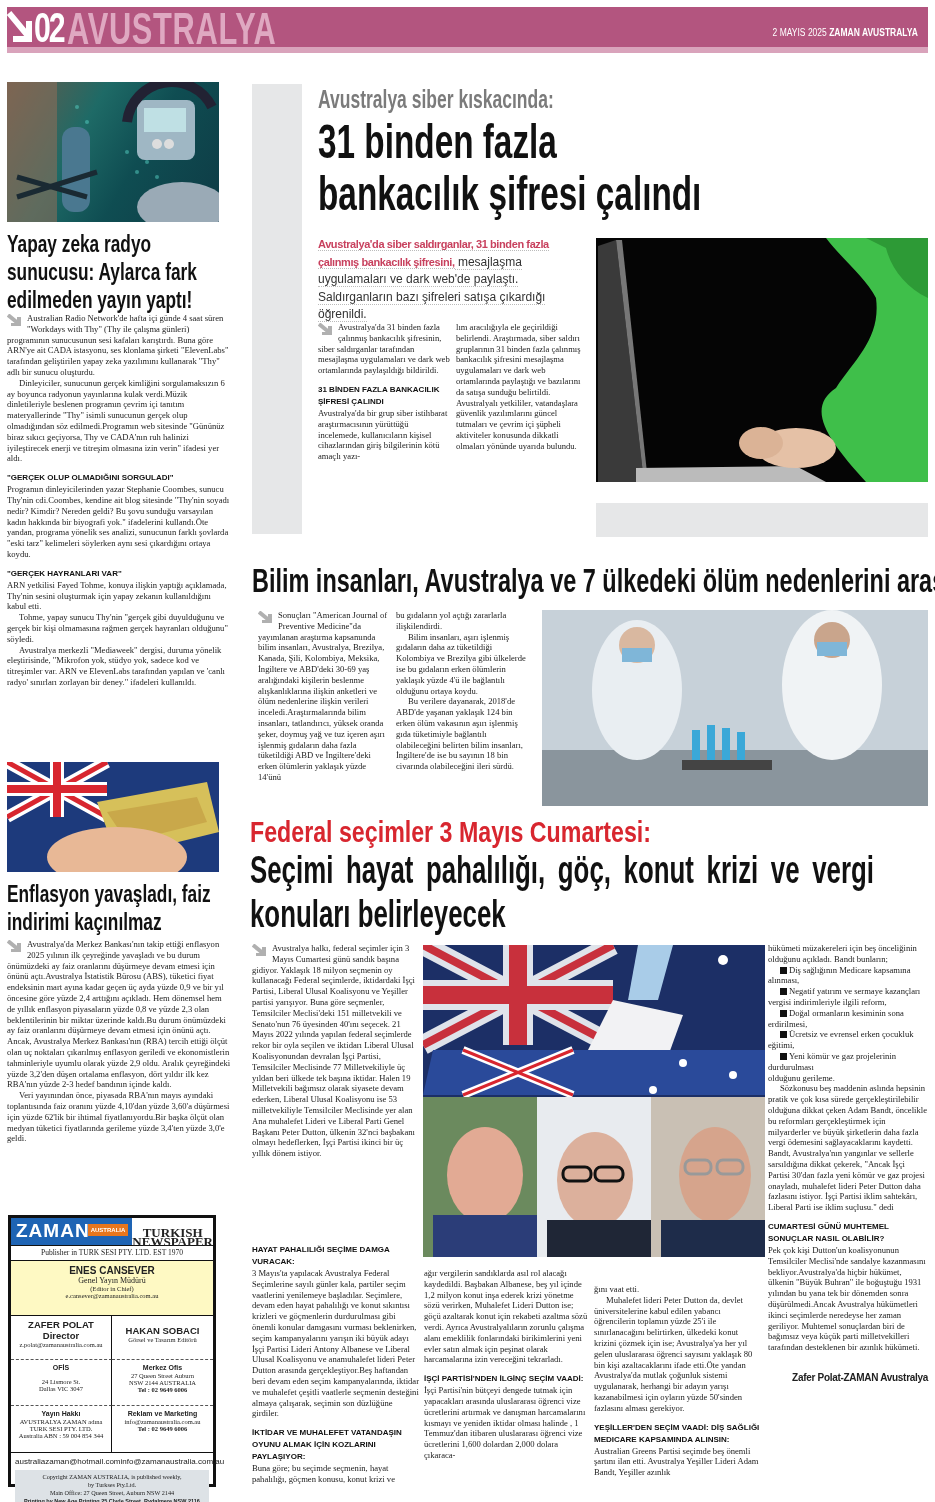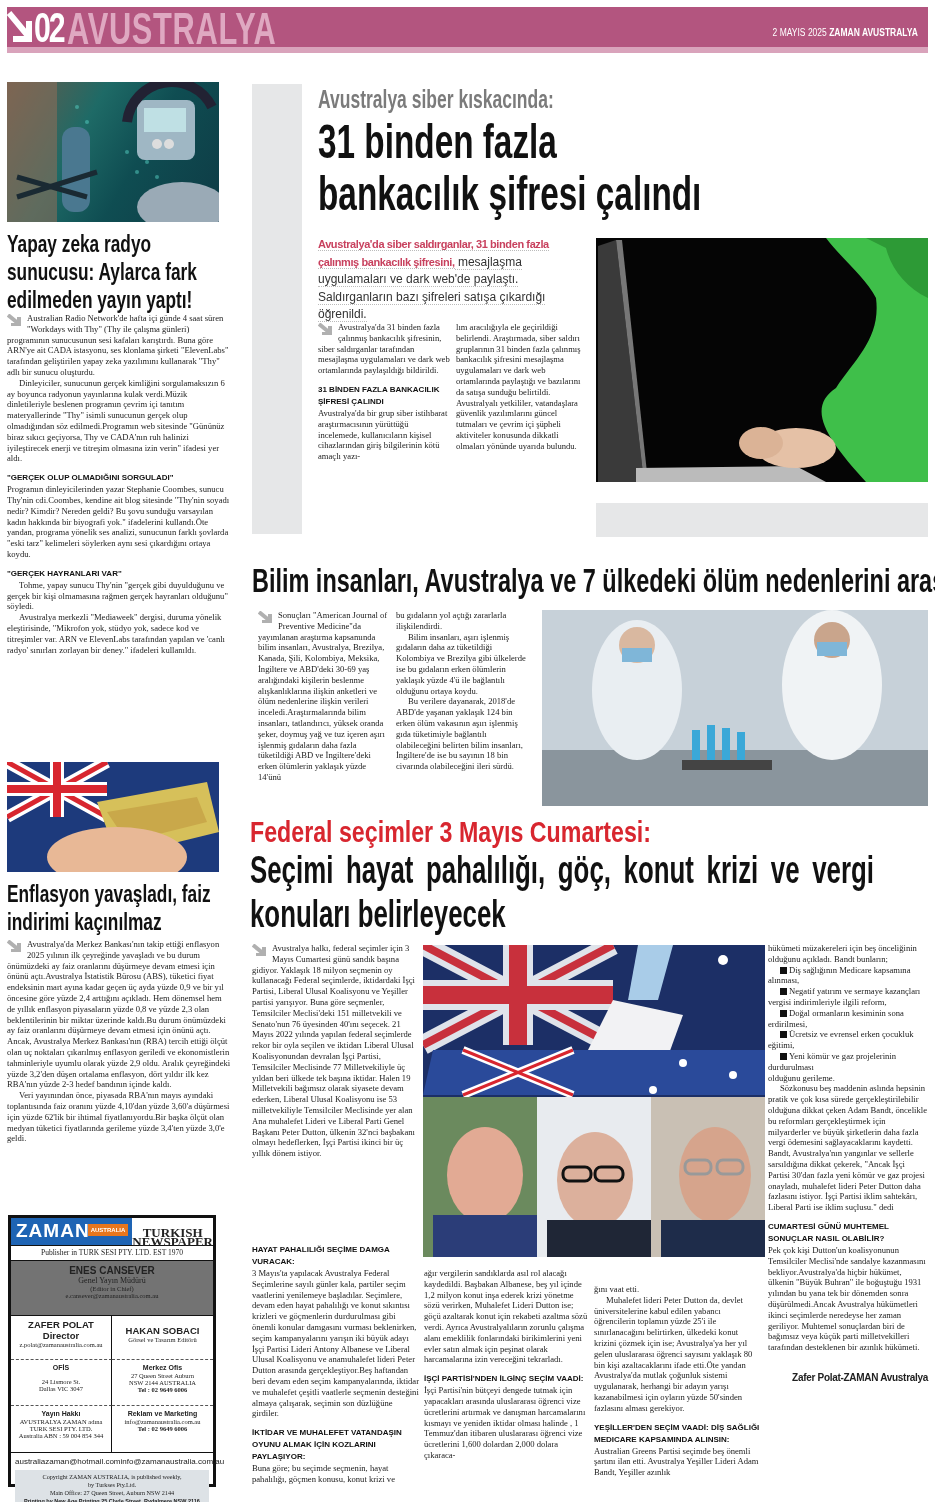--- a/index.html
+++ b/index.html
@@ -36,21 +36,21 @@
   .left-h2 { left: 7px; top: 880px; width: 230px; font-size: 24px; line-height: 28px; color: #111; transform: scaleX(0.72); transform-origin: left top; white-space: nowrap; }
   .left-body2 { left: 7px; top: 939px; width: 225px; }
 
   
   .imprint { position: absolute; left: 8px; top: 1215px; width: 208px; height: 272px; border: 3px solid #111; font-size: 6.5px; text-align: center; color: #222; }
   .imp-top { height: 28px; display: flex; border-bottom: 1px solid #111; }
   .imp-logo { width: 138px; background: #1e64b4; color: #fff; font-family: "Liberation Sans", sans-serif; font-weight: bold; font-size: 19px; line-height: 26px; padding-left: 5px; text-align: left; position: relative; letter-spacing: 1px; }
   .imp-logo span.sub { position: absolute; right: 4px; top: 6px; background: #e8761c; color: #fff; font-size: 6px; line-height: 12px; padding: 0 3px; letter-spacing: 0; }
   .imp-tn { flex: 1; font-family: "Liberation Serif", serif; font-weight: bold; font-size: 13px; line-height: 9px; padding-top: 10px; }
   .imp-pub { height: 15px; line-height: 14px; font-size: 7.5px; border-bottom: 1px solid #111; }
-  .imp-chief { height: 55px; background: #737373; border-bottom: 1px solid #111; padding-top: 4px; }
+  .imp-chief { height: 55px; background: #fef9c3; border-bottom: 1px solid #111; padding-top: 4px; }
   .imp-chief .name { font-family: "Liberation Sans", sans-serif; font-weight: bold; font-size: 10px; }
   .imp-chief .role { font-size: 8px; }
   .imp-grid { display: grid; grid-template-columns: 1fr 1fr; }
   .imp-cell { border-right: 1px solid #111; border-bottom: 1px dashed #555; padding: 3px 2px; height: 36px; }
   .imp-cell:nth-child(2n) { border-right: none; }
   .imp-cell .nm { font-family: "Liberation Sans", sans-serif; font-weight: bold; font-size: 9.5px; line-height: 11px; }
   .imp-cell .nm2 { font-family: "Liberation Sans", sans-serif; font-weight: bold; font-size: 7px; line-height: 9px; }
   .imp-cell.tall { height: 44px; }
   .imp-cell.tall2 { height: 46px; }
   .imp-mails { display: flex; justify-content: space-between; padding: 4px 4px; font-family: "Liberation Sans", sans-serif; font-size: 8px; border-top: 1px solid #111; }
@@ -133,20 +133,21 @@
   <span class="lead-arrow">
       <svg width="16" height="12">
         <path d="M1 1 L12 10 M12 3 L12 11 L4 11" stroke="#b0b0b0" stroke-width="4" fill="none"></path>
       </svg>
     </span>
   <p class="noindent">Australian Radio Network'de hafta içi günde 4 saat süren "Workdays with Thy" (Thy ile çalışma günleri) programının sunucusunun sesi kafaları karıştırdı. Buna göre ARN'ye ait CADA istasyonu, ses klonlama şirketi "ElevenLabs" tarafından geliştirilen yapay zeka yazılımını kullanarak "Thy" adlı bir sunucu oluşturdu.</p>
   <p>Dinleyiciler, sunucunun gerçek kimliğini sorgulamaksızın 6 ay boyunca radyonun yayınlarına kulak verdi.Müzik dinletileriyle beslenen programın çevrim içi tanıtım materyallerinde "Thy" isimli sunucunun gerçek olup olmadığından söz edilmedi.Programın web sitesinde "Gününüz biraz sıkıcı geçiyorsa, Thy ve CADA'nın ruh halinizi iyileştirecek enerji ve titreşim olmasına izin verin" ifadesi yer aldı.</p>
   <div class="subhead">"GERÇEK OLUP OLMADIĞINI SORGULADI"</div>
   <p class="noindent">Programın dinleyicilerinden yazar Stephanie Coombes, sunucu Thy'nin cdi.Coombes, kendine ait blog sitesinde "Thy'nin soyadı nedir? Kimdir? Nereden geldi? Bu şovu sunduğu varsayılan kadın hakkında bir biyografi yok." ifadelerini kullandı.Öte yandan, programa yönelik ses analizi, sunucunun farklı şovlarda "eski tarz" kelimeleri söylerken aynı sesi çıkardığını ortaya koydu.</p>
   <div class="subhead">"GERÇEK HAYRANLARI VAR"</div>
+  <p class="noindent">ARN yetkilisi Fayed Tohme, konuya ilişkin yaptığı açıklamada, Thy'nin sesini oluşturmak için yapay zekanın kullanıldığını kabul etti.</p>
   <p>Tohme, yapay sunucu Thy'nin "gerçek gibi duyulduğunu ve gerçek bir kişi olmamasına rağmen gerçek hayranları olduğunu" söyledi.</p>
   <p>Avustralya merkezli "Mediaweek" dergisi, duruma yönelik eleştirisinde, "Mikrofon yok, stüdyo yok, sadece kod ve titreşimler var. ARN ve ElevenLabs tarafından yapılan ve 'canlı radyo' sınırları zorlayan bir deney." ifadeleri kullanıldı.</p>
 </div>
 
 <div class="photo money-photo">
   <svg width="212" height="110" viewBox="0 0 212 110">
     <rect width="212" height="110" fill="#1d3a7c"></rect>
     <path d="M0 0 L100 55 M100 0 L0 55" stroke="#fff" stroke-width="12"></path>
     <path d="M0 0 L100 55 M100 0 L0 55" stroke="#d8262f" stroke-width="5"></path>
     <rect x="0" y="20" width="100" height="14" fill="#fff"></rect>

